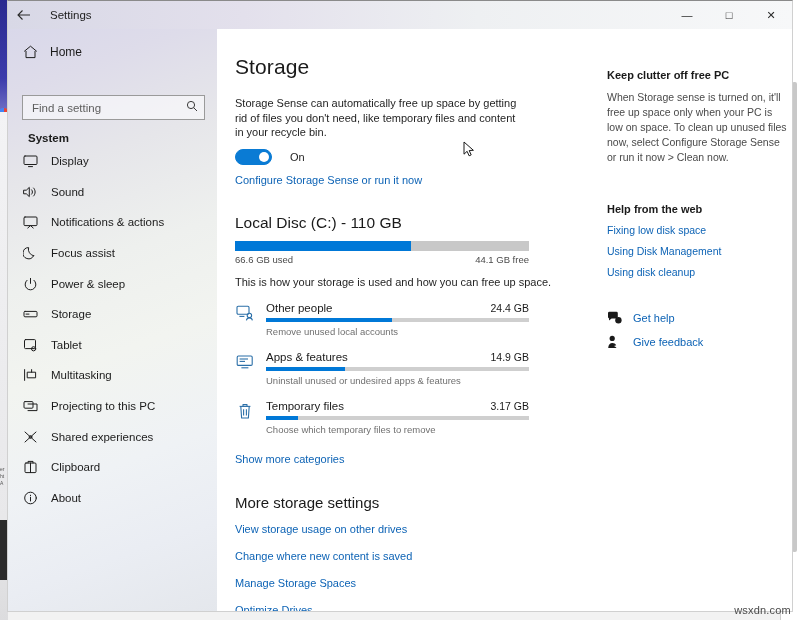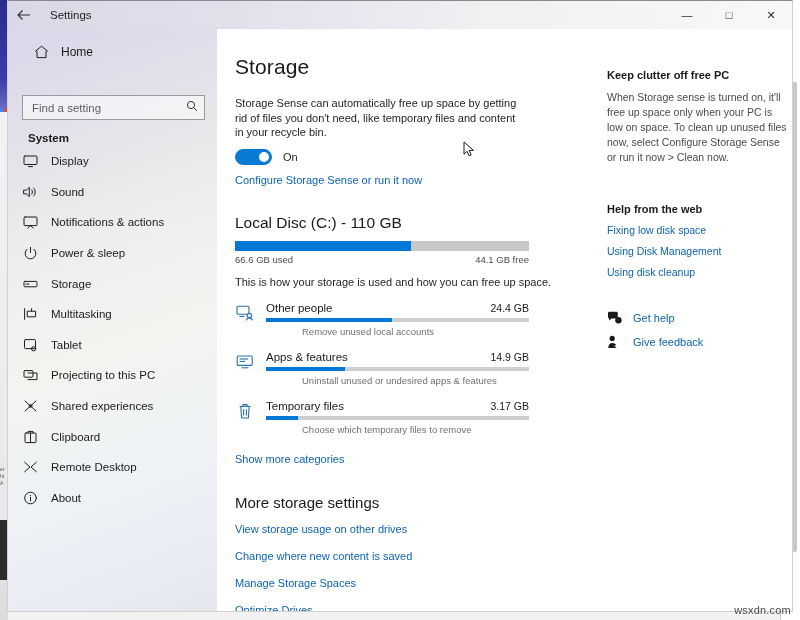--- a/index.html
+++ b/index.html
@@ -152,21 +152,21 @@
       #d9d8ea 0%, #dedcea 10%, #e6e6ea 24%,
       #eef0ee 40%, #f2f4f0 55%, #eff2f5 72%,
       #eaedf3 86%, #e4e7ec 100%);
     padding-top: 8px;
     overflow: hidden;
   }
   .sb-home {
     display: flex;
     align-items: center;
     height: 30px;
-    padding-left: 25px;
+    padding-left: 14px;
     gap: 12px;
   }
   .sb-home .lbl {
     font-size: 12px;
     color: #1b1b1b;
   }
   .sb-search {
     margin: 28px 12px 0 14px;
     height: 25px;
     background: rgba(255,255,255,.55);
@@ -242,21 +242,21 @@
     width: 290px;
     font-size: 11px;
     line-height: 14.5px;
     color: #1f1f1f;
   }
 
   .toggle-row {
     margin-top: 9px;
     display: flex;
     align-items: center;
-    gap: 11px;
+    gap: 18px;
   }
   .toggle {
     position: relative;
     width: 37px; height: 16px;
     border-radius: 9px;
     background: #0a7bd4;
     border: 1px solid #0a7bd4;
   }
   .toggle .knob {
     position: absolute;
@@ -342,21 +342,20 @@
   }
   .cat-bar .fill {
     position: absolute;
     left: 0; top: 0; height: 100%;
     background: #0078d7;
   }
   .cat-sub {
     margin-top: 4px;
     font-size: 9.5px;
     color: #707070;
-    margin-left: 36px;
   }
 
   .show-more { margin-top: 4px; }
 
   .more-heading {
     margin-top: 27px;
     font-size: 15px;
     color: #1a1a1a;
   }
   .more-links { margin-top: 12px; }
@@ -486,57 +485,65 @@
                 <svg width="15" height="14" viewBox="0 0 15 14" fill="none" stroke="currentColor" stroke-width="1" stroke-linecap="round" stroke-linejoin="round">
                   <rect x="1" y="2" width="13" height="8.6" rx="1"></rect>
                   <path d="M4.8 13 L7.5 10.6 L10.2 13"></path>
                 </svg>
               </span>
               <span class="lbl">Notifications &amp; actions</span>
             </div>
             <div class="sb-item">
               <span class="ic">
                 <svg width="15" height="14" viewBox="0 0 15 14" fill="none" stroke="currentColor" stroke-width="1" stroke-linecap="round" stroke-linejoin="round">
+                  <path d="M10.6 9.8 A5.6 5.6 0 1 1 5.6 1.6 A6.6 6.6 0 0 0 10.6 9.8 Z"></path>
+                </svg>
+              </span>
+              <span class="lbl">Focus assist</span>
+            </div>
+            <div class="sb-item">
+              <span class="ic">
+                <svg width="15" height="14" viewBox="0 0 15 14" fill="none" stroke="currentColor" stroke-width="1" stroke-linecap="round" stroke-linejoin="round">
                   <path d="M7.5 1.4 V6.4"></path>
                   <path d="M4 3.3 A5.4 5.4 0 1 0 11 3.3"></path>
                 </svg>
               </span>
               <span class="lbl">Power &amp; sleep</span>
             </div>
             <div class="sb-item selected">
               <span class="ic">
                 <svg width="15" height="14" viewBox="0 0 15 14" fill="none" stroke="currentColor" stroke-width="1" stroke-linecap="round" stroke-linejoin="round">
                   <rect x="1" y="4.4" width="13" height="5.4" rx="1"></rect>
                   <path d="M3 7.1 H6"></path>
                 </svg>
               </span>
               <span class="lbl">Storage</span>
+            </div>
+            <div class="sb-item">
+              <span class="ic">
+                <svg width="15" height="14" viewBox="0 0 15 14" fill="none" stroke="currentColor" stroke-width="1" stroke-linecap="round" stroke-linejoin="round">
+                  <rect x="1.5" y="1.6" width="11" height="9" rx="1"></rect>
+                  <circle cx="10.6" cy="10.8" r="2.1"></circle>
+                </svg>
+              </span>
+              <span class="lbl">Tablet</span>
             </div>
             <div class="sb-item">
               <span class="ic">
                 <svg width="15" height="14" viewBox="0 0 15 14" fill="none" stroke="currentColor" stroke-width="1" stroke-linecap="round" stroke-linejoin="round">
                   <path d="M1.6 1.6 V12.4"></path>
                   <path d="M4.6 4.2 H12.6 V9.8 H4.6 Z"></path>
                   <path d="M8.6 1.6 V4.2"></path>
                 </svg>
               </span>
               <span class="lbl">Multitasking</span>
             </div>
             <div class="sb-item">
               <span class="ic">
                 <svg width="15" height="14" viewBox="0 0 15 14" fill="none" stroke="currentColor" stroke-width="1" stroke-linecap="round" stroke-linejoin="round">
-                  <rect x="1.5" y="1.6" width="11" height="9" rx="1"></rect>
-                  <circle cx="10.6" cy="10.8" r="2.1"></circle>
-                </svg>
-              </span>
-              <span class="lbl">Tablet</span>
-            </div>
-            <div class="sb-item">
-              <span class="ic">
-                <svg width="15" height="14" viewBox="0 0 15 14" fill="none" stroke="currentColor" stroke-width="1" stroke-linecap="round" stroke-linejoin="round">
                   <rect x="1" y="2.6" width="9" height="6.6" rx="1"></rect>
                   <path d="M5 5 H14 V11.6 H5"></path>
                 </svg>
               </span>
               <span class="lbl">Projecting to this PC</span>
             </div>
             <div class="sb-item">
               <span class="ic">
                 <svg width="15" height="14" viewBox="0 0 15 14" fill="none" stroke="currentColor" stroke-width="1" stroke-linecap="round" stroke-linejoin="round">
                   <path d="M2 2 L13 12"></path>
@@ -548,29 +555,20 @@
             </div>
             <div class="sb-item">
               <span class="ic">
                 <svg width="15" height="14" viewBox="0 0 15 14" fill="none" stroke="currentColor" stroke-width="1" stroke-linecap="round" stroke-linejoin="round">
                   <rect x="2" y="3" width="11" height="9.6" rx="1"></rect>
                   <path d="M5 3 V1.4 H10 V3"></path>
                   <path d="M7.5 3 V12.6"></path>
                 </svg>
               </span>
               <span class="lbl">Clipboard</span>
-            </div>
-            <div class="sb-item">
-              <span class="ic">
-                <svg width="15" height="14" viewBox="0 0 15 14" fill="none" stroke="currentColor" stroke-width="1" stroke-linecap="round" stroke-linejoin="round">
-                  <path d="M1.6 2.2 L7 7 L1.6 11.8"></path>
-                  <path d="M13.4 2.2 L8 7 L13.4 11.8"></path>
-                </svg>
-              </span>
-              <span class="lbl">Remote Desktop</span>
             </div>
             <div class="sb-item">
               <span class="ic">
                 <svg width="15" height="14" viewBox="0 0 15 14" fill="none" stroke="currentColor" stroke-width="1" stroke-linecap="round" stroke-linejoin="round">
                   <circle cx="7.5" cy="7" r="5.8"></circle>
                   <path d="M7.5 6.2 V10"></path>
                   <path d="M7.5 4.2 V4.6"></path>
                 </svg>
               </span>
               <span class="lbl">About</span>

